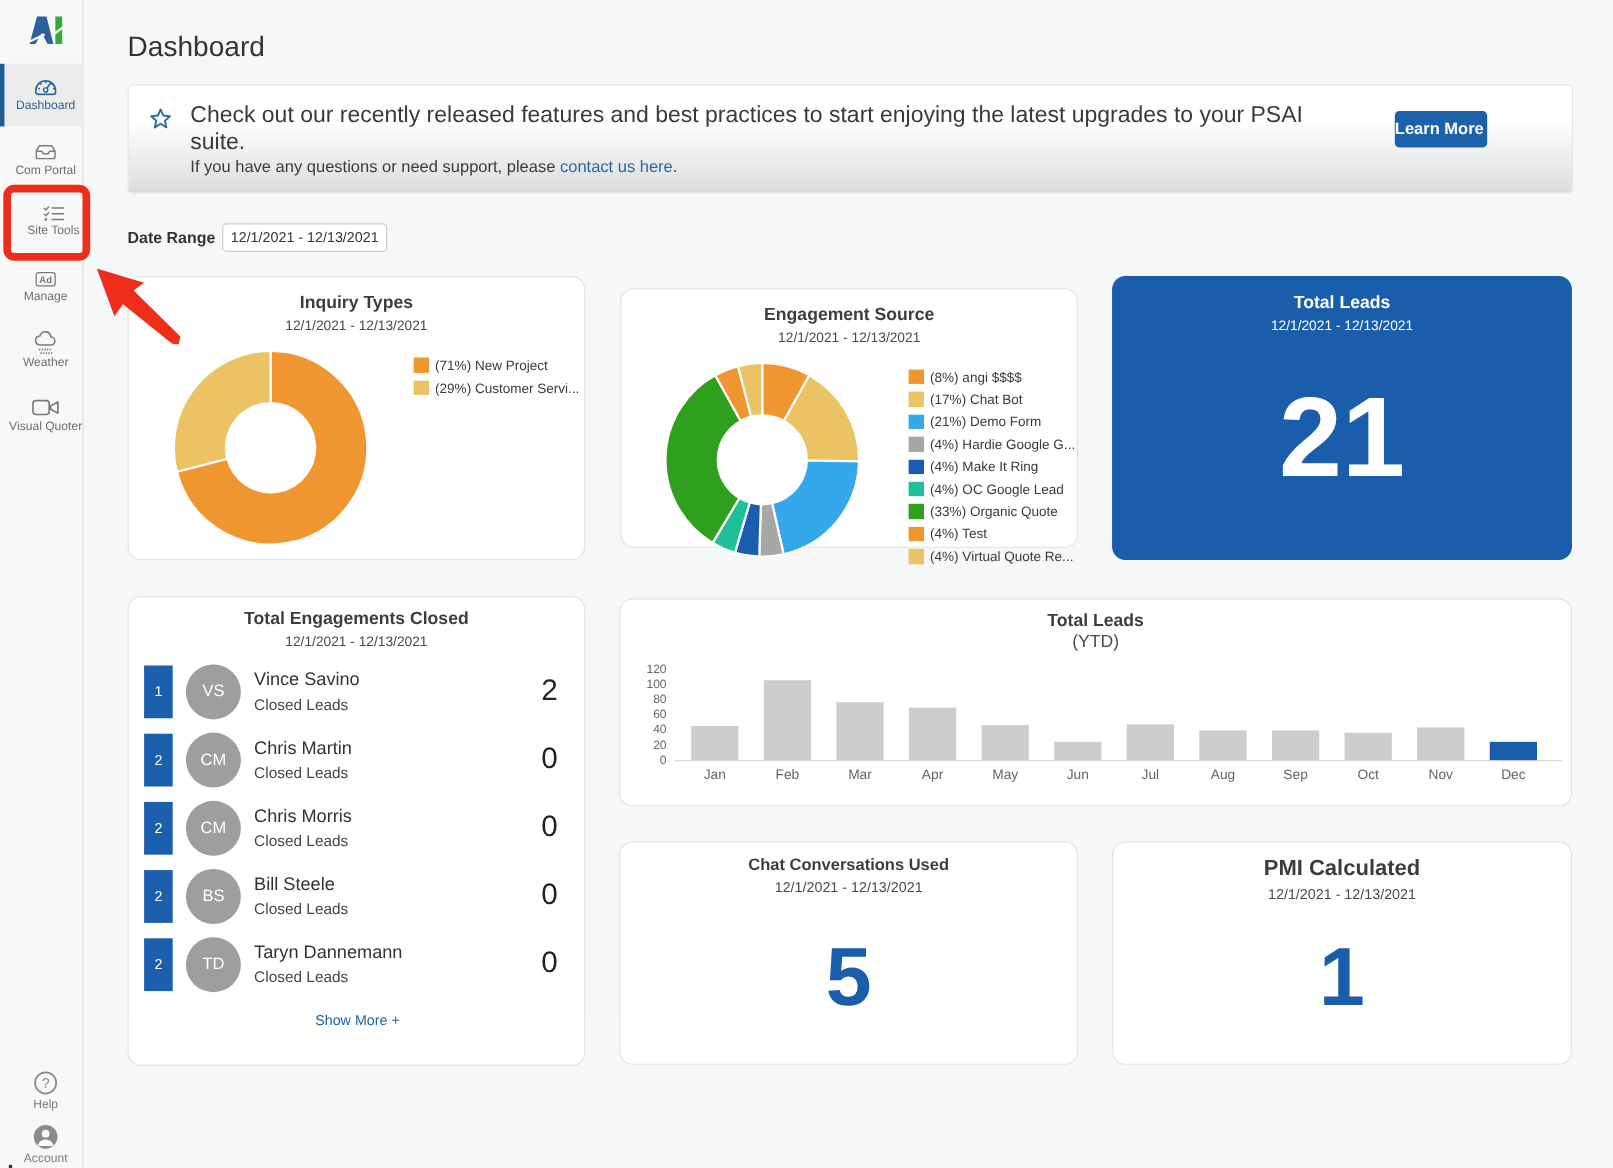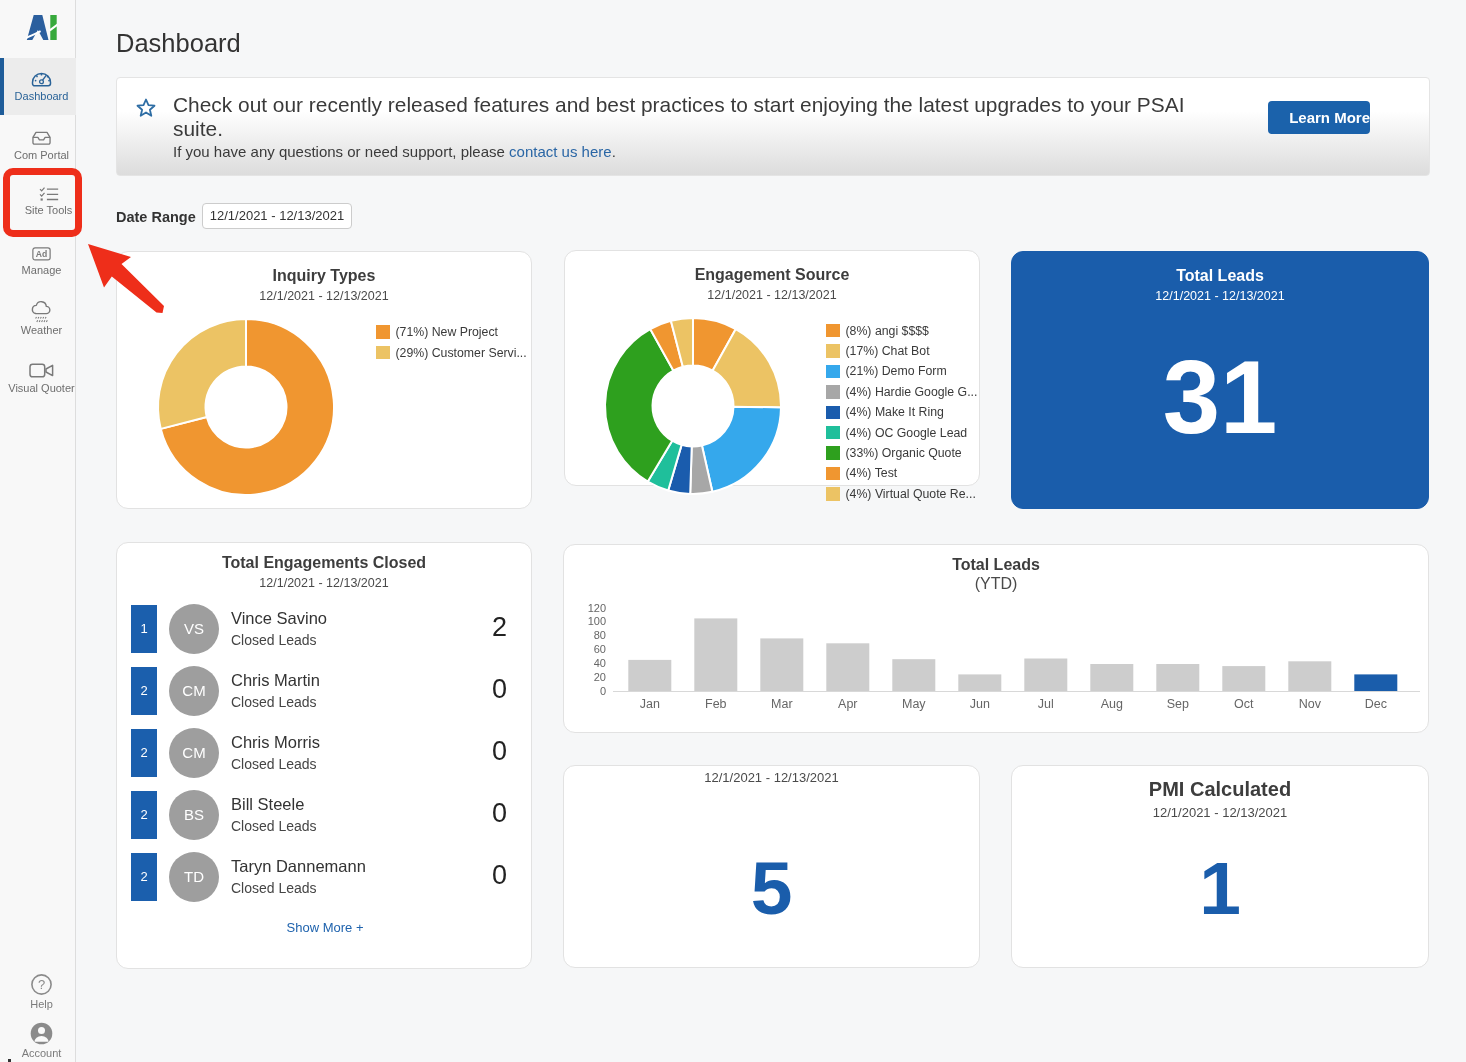--- a/index.html
+++ b/index.html
@@ -10,21 +10,21 @@
 #sidebar { position:absolute; left:0; top:0; width:76px; height:1062px; background:#f8f8f8; border-right:1px solid #ddd; }
 .nav { position:absolute; left:0; width:76px; text-align:center; color:#6e6e6e; }
 .nav .lbl { font-size:11px; display:block; margin-top:3px; }
 .nav svg { display:block; margin:0 auto; }
 .nav.active { background:#ececec; border-left:4px solid #1e5c99; color:#2a6398; }
 
 #banner { position:absolute; left:116px; top:77px; width:1314px; height:99px; background:linear-gradient(#ffffff 0%, #ffffff 34%, #dcdcdc 100%); border:1px solid #e4e4e4; border-radius:4px; }
 #banner .txt { position:absolute; left:56px; top:15px; width:1100px; font-size:20.9px; color:#3a3a3a; line-height:24px; }
 #banner .sub { font-size:15px; line-height:20px; margin-top:1px; color:#3a3a3a; }
 #banner .sub a { color:#2a66a5; text-decoration:none; }
-#learnmore { position:absolute; left:1151px; top:23px; width:102px; height:33px; background:#1b62ab; border-radius:4px; color:#fff; font-size:15px; font-weight:bold; text-align:right; line-height:33px; }
+#learnmore { position:absolute; left:1151px; top:23px; width:84px; height:33px; background:#1b62ab; border-radius:4px; color:#fff; font-size:15px; font-weight:bold; text-align:left; line-height:33px; }
 
 .card { position:absolute; background:#fff; border:1px solid #e2e2e2; border-radius:12px; }
 .ctitle { text-align:center; font-size:16px; font-weight:bold; color:#3d3d3d; margin-top:11px; }
 .csub { text-align:center; font-size:12.5px; color:#4a4a4a; margin-top:4px; }
 .legend { position:absolute; font-size:12.3px; color:#3a3a3a; }
 .legend .row { height:20.4px; display:flex; align-items:center; white-space:nowrap; }
 .legend .sq { display:inline-block; width:13.5px; height:13.5px; margin-right:6px; flex:none; }
 .bignum { position:absolute; width:100%; text-align:center; font-weight:bold; color:#1a5dab; }
 
 .erow { position:absolute; left:0; width:416px; height:50px; }
@@ -142,21 +142,21 @@
   <div class="csub">12/1/2021 - 12/13/2021</div>
   <svg class="abs" style="left:34px; top:60px;" width="190" height="190" viewBox="0 0 190 190">
   <path d="M95.00 7.00 A88 88 0 1 1 9.76 116.88 L55.77 105.07 A40.5 40.5 0 1 0 95.00 54.50 Z" fill="#F09630" stroke="#fff" stroke-width="2" stroke-linejoin="round"></path>
 <path d="M9.76 116.88 A88 88 0 0 1 95.00 7.00 L95.00 54.50 A40.5 40.5 0 0 0 55.77 105.07 Z" fill="#ECC364" stroke="#fff" stroke-width="2" stroke-linejoin="round"></path>
   </svg>
   <div class="legend" style="left:259px; top:70px;">
     <div class="row"><span class="sq" style="background:#F09630"></span>(71%) New Project</div>
     <div class="row"><span class="sq" style="background:#ECC364"></span>(29%) Customer Servi...</div>
   </div>
 </div>
-<div class="card" style="left:564px; top:250px; width:416px; height:236px;">
+<div class="card" style="left:564px; top:262px; width:416px; height:236px;">
   <div class="ctitle" style="margin-top:15px;">Engagement Source</div>
   <div class="csub">12/1/2021 - 12/13/2021</div>
   <svg class="abs" style="left:33px; top:60px;" width="190" height="190" viewBox="0 0 190 190">
   <path d="M95.00 7.00 A88 88 0 0 1 137.79 18.10 L114.69 59.61 A40.5 40.5 0 0 0 95.00 54.50 Z" fill="#F09630" stroke="#fff" stroke-width="2" stroke-linejoin="round"></path>
 <path d="M137.79 18.10 A88 88 0 0 1 182.99 96.40 L135.49 95.64 A40.5 40.5 0 0 0 114.69 59.61 Z" fill="#ECC364" stroke="#fff" stroke-width="2" stroke-linejoin="round"></path>
 <path d="M182.99 96.40 A88 88 0 0 1 114.39 180.84 L103.92 134.50 A40.5 40.5 0 0 0 135.49 95.64 Z" fill="#35A8EC" stroke="#fff" stroke-width="2" stroke-linejoin="round"></path>
 <path d="M114.39 180.84 A88 88 0 0 1 92.21 182.96 L93.72 135.48 A40.5 40.5 0 0 0 103.92 134.50 Z" fill="#A7A7A7" stroke="#fff" stroke-width="2" stroke-linejoin="round"></path>
 <path d="M92.21 182.96 A88 88 0 0 1 70.21 179.44 L83.59 133.86 A40.5 40.5 0 0 0 93.72 135.48 Z" fill="#1A5CAD" stroke="#fff" stroke-width="2" stroke-linejoin="round"></path>
 <path d="M70.21 179.44 A88 88 0 0 1 49.80 170.50 L74.20 129.75 A40.5 40.5 0 0 0 83.59 133.86 Z" fill="#1FBF9B" stroke="#fff" stroke-width="2" stroke-linejoin="round"></path>
 <path d="M49.80 170.50 A88 88 0 0 1 52.21 18.10 L75.31 59.61 A40.5 40.5 0 0 0 74.20 129.75 Z" fill="#2EA01E" stroke="#fff" stroke-width="2" stroke-linejoin="round"></path>
@@ -171,21 +171,21 @@
     <div class="row"><span class="sq" style="background:#1A5CAD"></span>(4%) Make It Ring</div>
     <div class="row"><span class="sq" style="background:#1FBF9B"></span>(4%) OC Google Lead</div>
     <div class="row"><span class="sq" style="background:#2EA01E"></span>(33%) Organic Quote</div>
     <div class="row"><span class="sq" style="background:#F09630"></span>(4%) Test</div>
     <div class="row"><span class="sq" style="background:#ECC364"></span>(4%) Virtual Quote Re...</div>
   </div>
 </div>
 <div class="card" style="left:1011px; top:251px; width:418px; height:258px; background:#1a5dab; border-color:#1a5dab;">
   <div class="ctitle" style="color:#fff; margin-top:15px;">Total Leads</div>
   <div class="csub" style="color:#fff;">12/1/2021 - 12/13/2021</div>
-  <div class="bignum" style="top:93px; font-size:103px; line-height:105px; color:#fff;">31</div>
+  <div class="bignum" style="top:93px; font-size:103px; line-height:105px; color:#fff;">21</div>
 </div>
 
 <div class="card" style="left:116px; top:542px; width:416px; height:427px;">
   <div class="ctitle">Total Engagements Closed</div>
   <div class="csub">12/1/2021 - 12/13/2021</div>
   <div class="erow" style="top:61px;">
 <div class="etag">1</div>
         <div class="eav">VS</div>
 <div class="ename">Vince Savino</div>
         <div class="esub">Closed Leads</div>
@@ -253,20 +253,21 @@
 <text x="613.8" y="163" font-size="12.5" fill="#666" text-anchor="middle">Sep</text>
 <rect x="658.3" y="121.1" width="43" height="24.9" fill="#cdcdcd"></rect>
 <text x="679.8" y="163" font-size="12.5" fill="#666" text-anchor="middle">Oct</text>
 <rect x="724.3" y="116.3" width="43" height="29.7" fill="#cdcdcd"></rect>
 <text x="745.8" y="163" font-size="12.5" fill="#666" text-anchor="middle">Nov</text>
 <rect x="790.3" y="129.4" width="43" height="16.6" fill="#1a5dab"></rect>
 <text x="811.8" y="163" font-size="12.5" fill="#666" text-anchor="middle">Dec</text>
   </svg>
 </div>
 <div class="card" style="left:563px; top:765px; width:417px; height:203px;">
+  <div class="ctitle" style="font-size:15px; margin-top:12px;">Chat Conversations Used</div>
   <div class="csub" style="font-size:13px;">12/1/2021 - 12/13/2021</div>
   <div class="bignum" style="top:85px; font-size:75px; line-height:75px;">5</div>
 </div>
 <div class="card" style="left:1011px; top:765px; width:418px; height:203px;">
   <div class="ctitle" style="font-size:20px; margin-top:12px;">PMI Calculated</div>
   <div class="csub" style="font-size:13px;">12/1/2021 - 12/13/2021</div>
   <div class="bignum" style="top:85px; font-size:75px; line-height:75px;">1</div>
 </div>
 
 <div class="abs" style="left:3px; top:168px; width:79px; height:69px; border:7px solid #ee2e1a; border-radius:10px;"></div>

